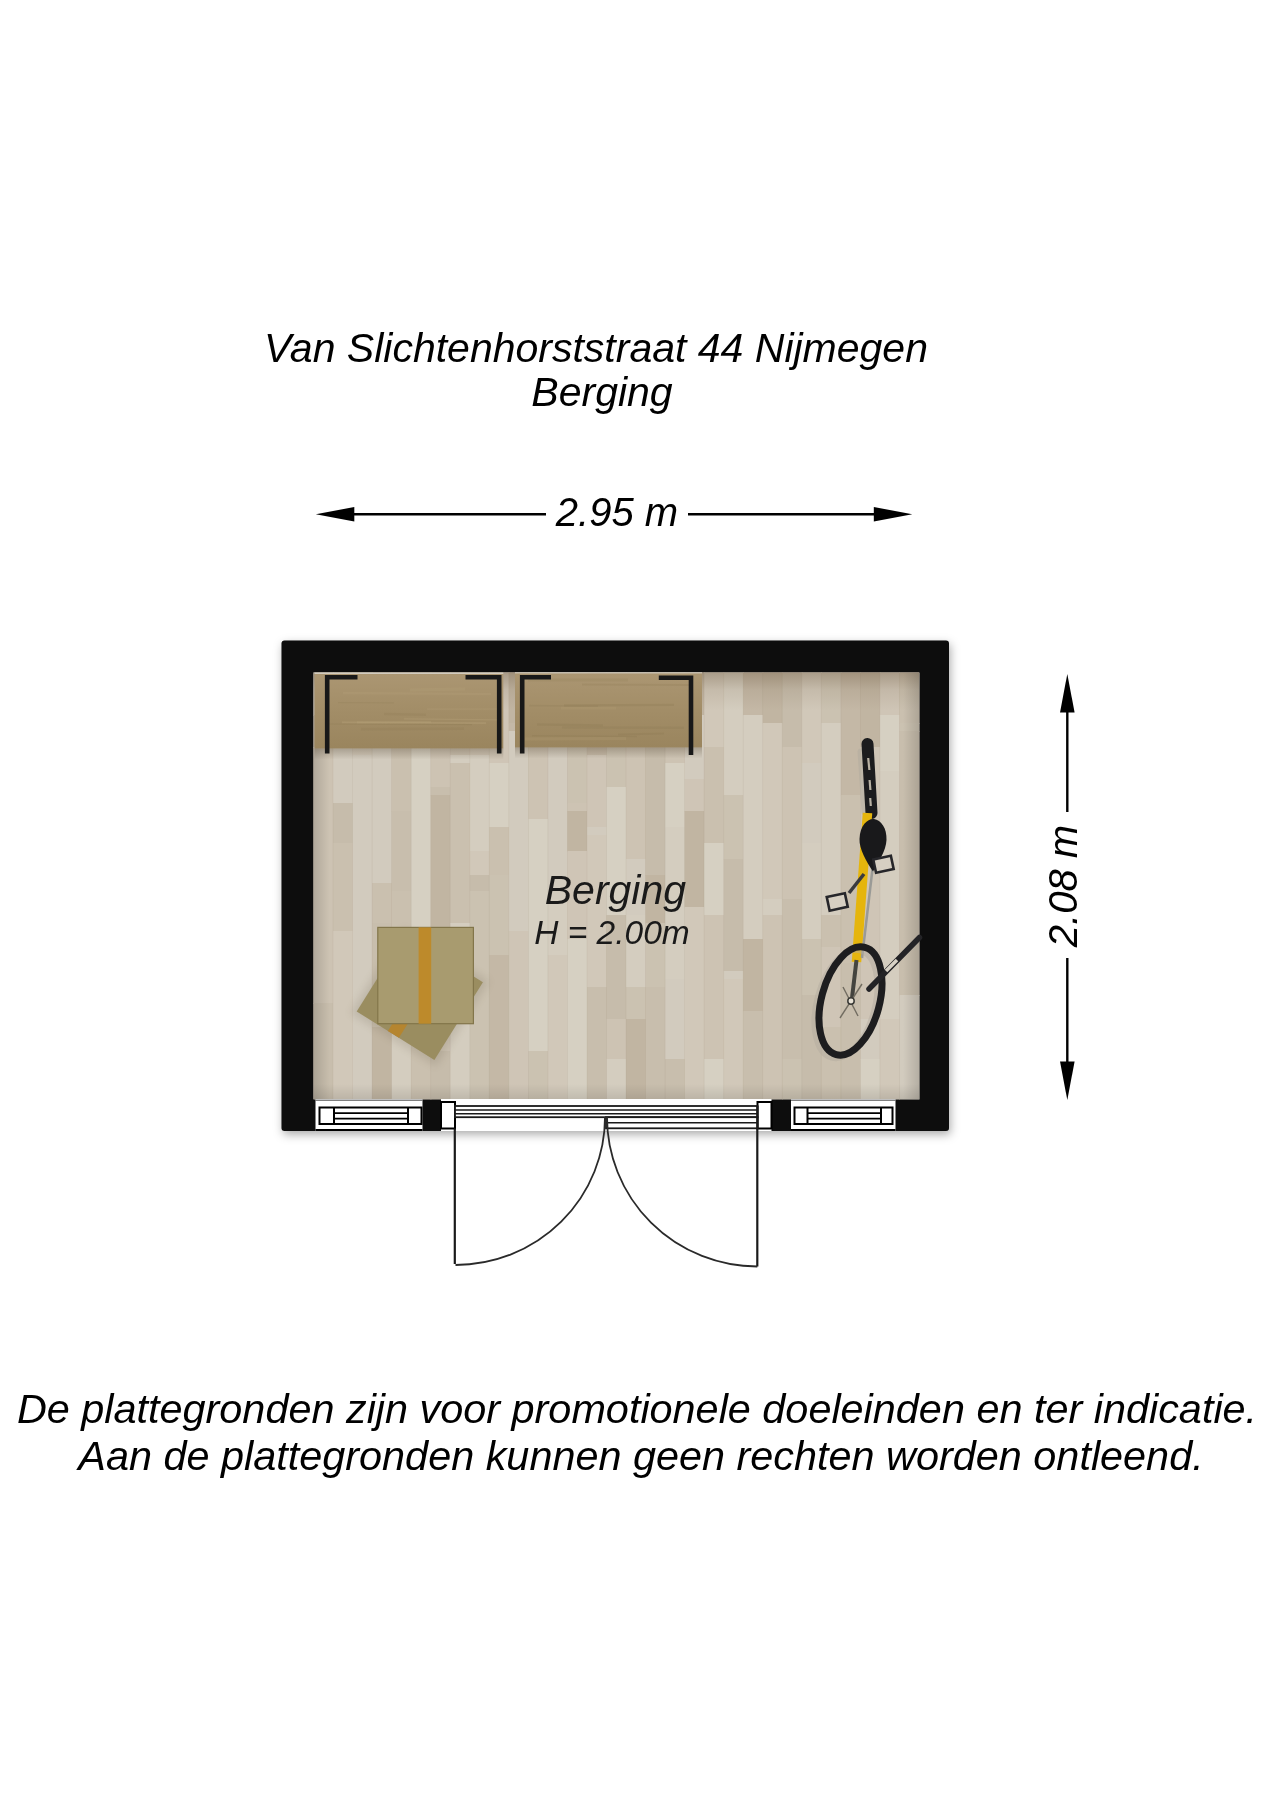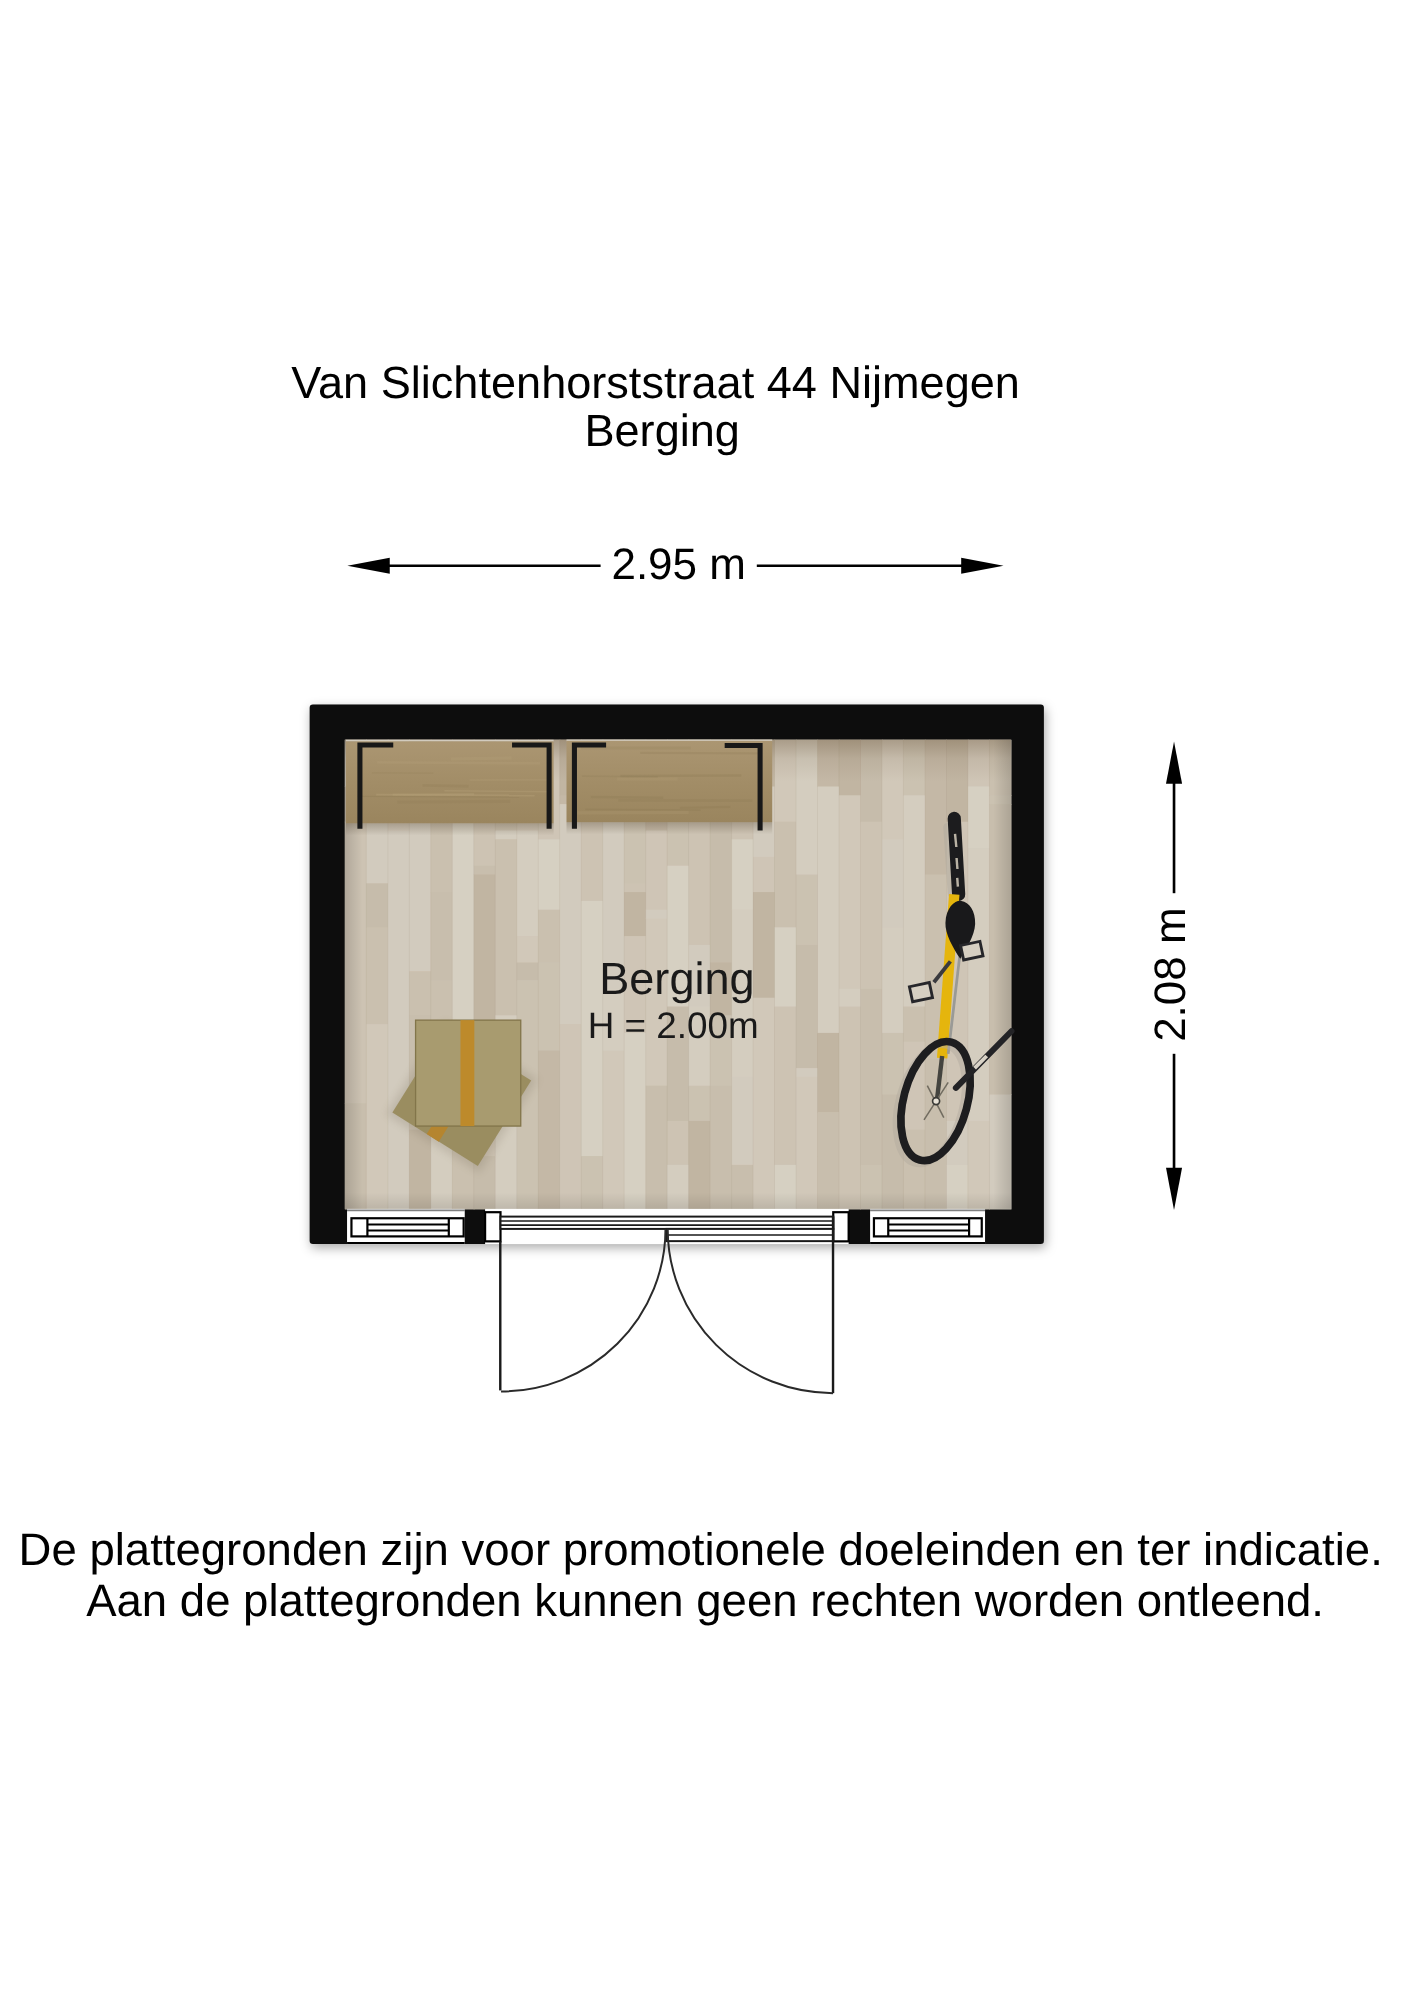--- a/index.html
+++ b/index.html
@@ -1,16 +1,16 @@
 <!DOCTYPE html>
 <html><head>
 <meta charset="utf-8">
 <style>
   html,body{margin:0;padding:0;background:#ffffff;}
-  #page{position:relative;width:1280px;height:1810px;background:#ffffff;overflow:hidden;}
+  #page{position:relative;width:1280px;height:1810px;background:#ffffff;overflow:hidden;font-style:italic;}
   svg text{font-family:"Liberation Sans",sans-serif;}
 </style>
 </head>
 <body>
 <div id="page">
 <svg width="1280" height="1810" viewBox="0 0 1280 1810">
 <defs>
   <filter id="ds" x="-5%" y="-5%" width="112%" height="112%">
     <feDropShadow dx="1.5" dy="3.5" stdDeviation="5" flood-color="#000000" flood-opacity="0.33"></feDropShadow>
   </filter>

